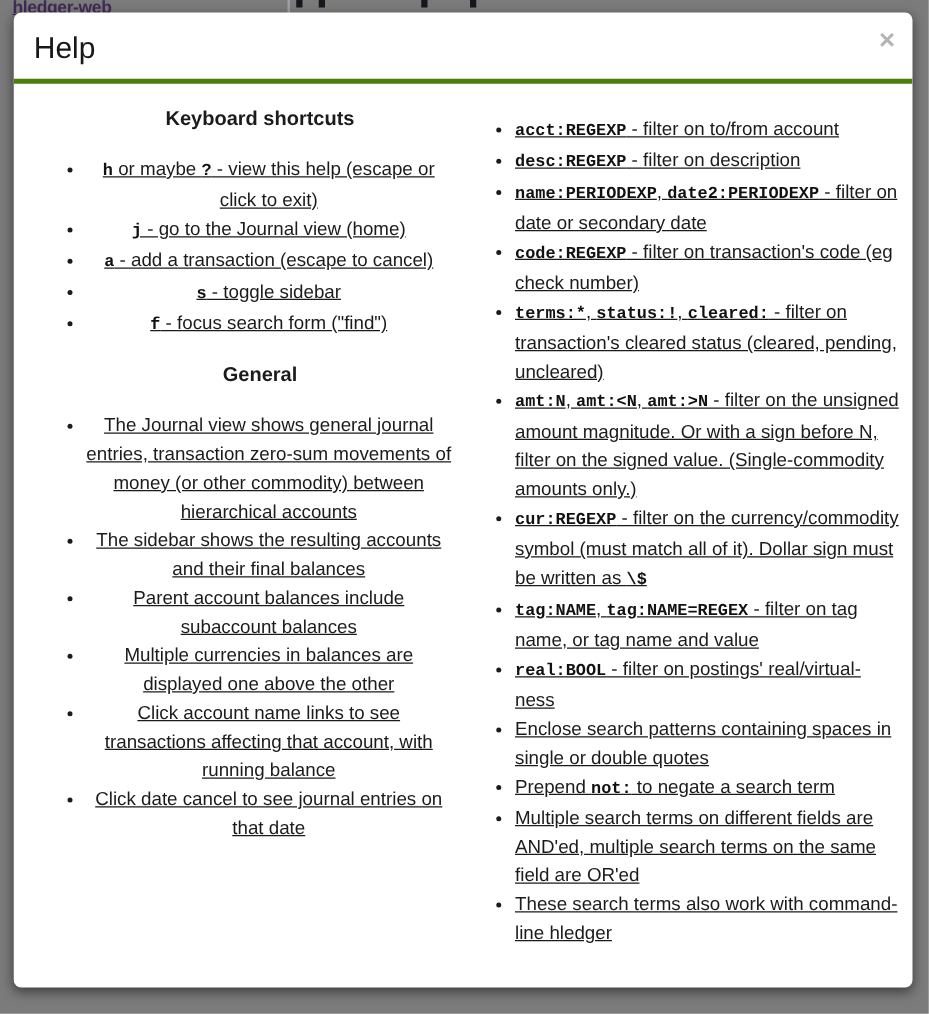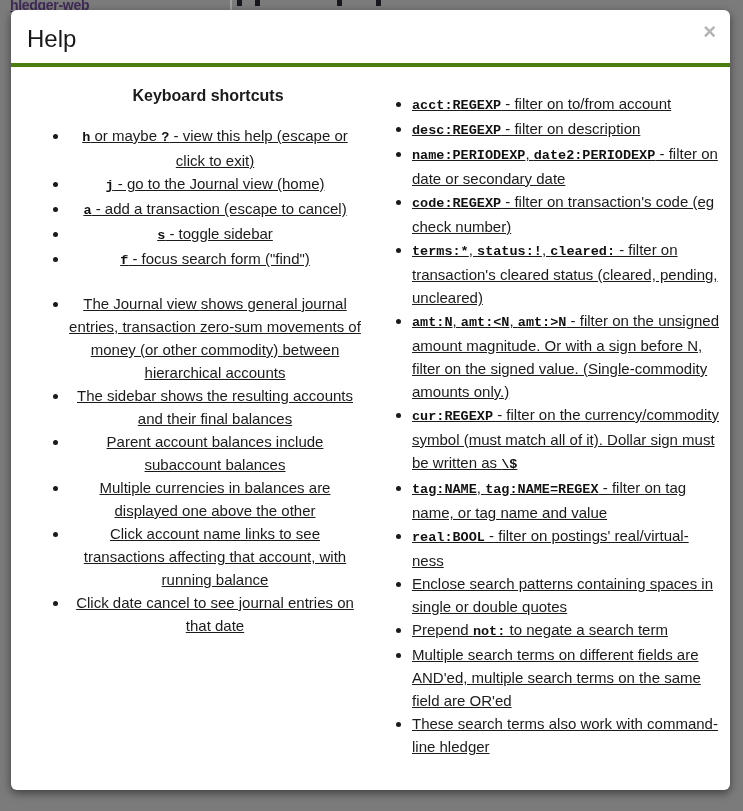--- a/index.html
+++ b/index.html
@@ -88,20 +88,21 @@
   <div class="modal-body">
     <div class="col-left">
         <div class="section-heading">Keyboard shortcuts</div>
         <ul class="help-list">
           <li><code>h</code> or maybe <code>?</code> - view this help (escape or click to exit)</li>
           <li><code>j</code> - go to the Journal view (home)</li>
           <li><code>a</code> - add a transaction (escape to cancel)</li>
           <li><code>s</code> - toggle sidebar</li>
           <li><code>f</code> - focus search form ("find")</li>
         </ul>
+        <div class="section-heading">General</div>
         <ul class="help-list">
           <li>The Journal view shows general journal entries, transaction zero-sum movements of money (or other commodity) between hierarchical accounts</li>
           <li>The sidebar shows the resulting accounts and their final balances</li>
           <li>Parent account balances include subaccount balances</li>
           <li>Multiple currencies in balances are displayed one above the other</li>
           <li>Click account name links to see transactions affecting that account, with running balance</li>
           <li>Click date cancel to see journal entries on that date</li>
         </ul>
       </div>
     <div class="col-right">

